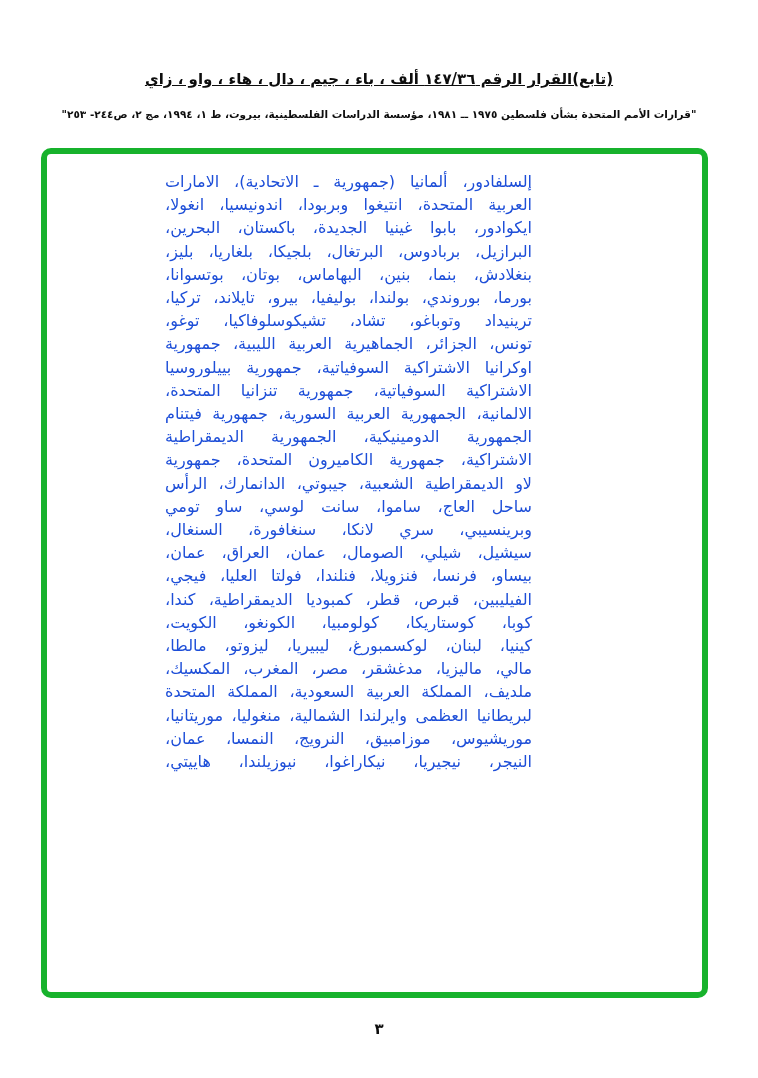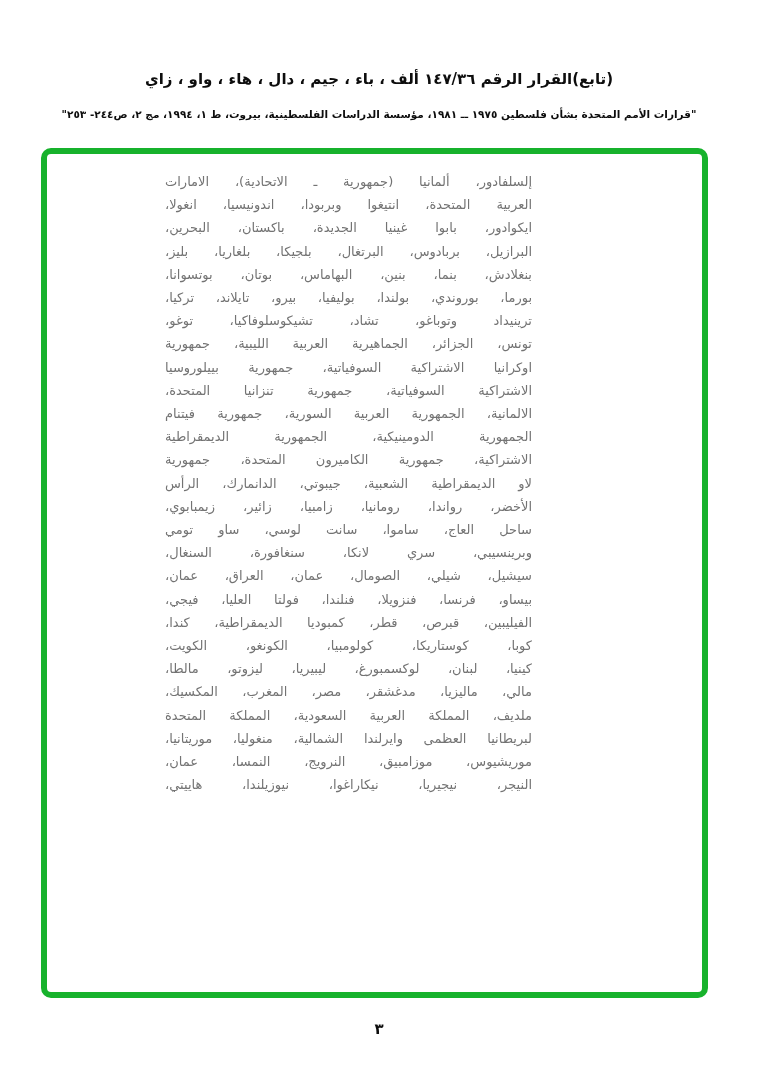--- a/index.html
+++ b/index.html
@@ -19,20 +19,21 @@
     position: absolute;
     top: 70px;
     left: 0;
     width: 758px;
     direction: rtl;
     text-align: center;
     font-weight: bold;
     font-size: 15px;
     letter-spacing: 0.2px;
     color: #0d0d0d;
+    text-decoration: underline;
   }
   .header-citation {
     position: absolute;
     top: 108px;
     left: 0;
     width: 758px;
     direction: rtl;
     text-align: center;
     font-weight: bold;
     font-size: 10.5px;
@@ -47,23 +48,23 @@
     border: 6px solid #17b22c;
     border-radius: 10px;
     background: #ffffff;
   }
   .country-list {
     position: absolute;
     left: 165px;
     top: 170px;
     width: 367px;
     direction: rtl;
-    font-size: 13px;
+    font-size: 16px;
     line-height: 23.2px;
-    color: #737373;
+    color: #1d4ed8;
   }
   .country-list .line {
     text-align: justify;
     text-align-last: justify;
     white-space: normal;
   }
   .page-number {
     position: absolute;
     top: 1020px;
     left: 0;
@@ -91,21 +92,20 @@
   <div class="line">بنغلادش، بنما، بنين، البهاماس، بوتان، بوتسوانا،</div>
   <div class="line">بورما، بوروندي، بولندا، بوليفيا، بيرو، تايلاند، تركيا،</div>
   <div class="line">ترينيداد وتوباغو، تشاد، تشيكوسلوفاكيا، توغو،</div>
   <div class="line">تونس، الجزائر، الجماهيرية العربية الليبية، جمهورية</div>
   <div class="line">اوكرانيا الاشتراكية السوفياتية، جمهورية بييلوروسيا</div>
   <div class="line">الاشتراكية السوفياتية، جمهورية تنزانيا المتحدة،</div>
   <div class="line">الالمانية، الجمهورية العربية السورية، جمهورية فيتنام</div>
   <div class="line">الجمهورية الدومينيكية، الجمهورية الديمقراطية</div>
   <div class="line">الاشتراكية، جمهورية الكاميرون المتحدة، جمهورية</div>
   <div class="line">لاو الديمقراطية الشعبية، جيبوتي، الدانمارك، الرأس</div>
-  <div class="line">الأخضر، رواندا، رومانيا، زامبيا، زائير، زيمبابوي،</div>
   <div class="line">ساحل العاج، ساموا، سانت لوسي، ساو تومي</div>
   <div class="line">وبرينسيبي، سري لانكا، سنغافورة، السنغال،</div>
   <div class="line">سيشيل، شيلي، الصومال، عمان، العراق، عمان،</div>
   <div class="line">بيساو، فرنسا، فنزويلا، فنلندا، فولتا العليا، فيجي،</div>
   <div class="line">الفيليبين، قبرص، قطر، كمبوديا الديمقراطية، كندا،</div>
   <div class="line">كوبا، كوستاريكا، كولومبيا، الكونغو، الكويت،</div>
   <div class="line">كينيا، لبنان، لوكسمبورغ، ليبيريا، ليزوتو، مالطا،</div>
   <div class="line">مالي، ماليزيا، مدغشقر، مصر، المغرب، المكسيك،</div>
   <div class="line">ملديف، المملكة العربية السعودية، المملكة المتحدة</div>
   <div class="line">لبريطانيا العظمى وايرلندا الشمالية، منغوليا، موريتانيا،</div>

